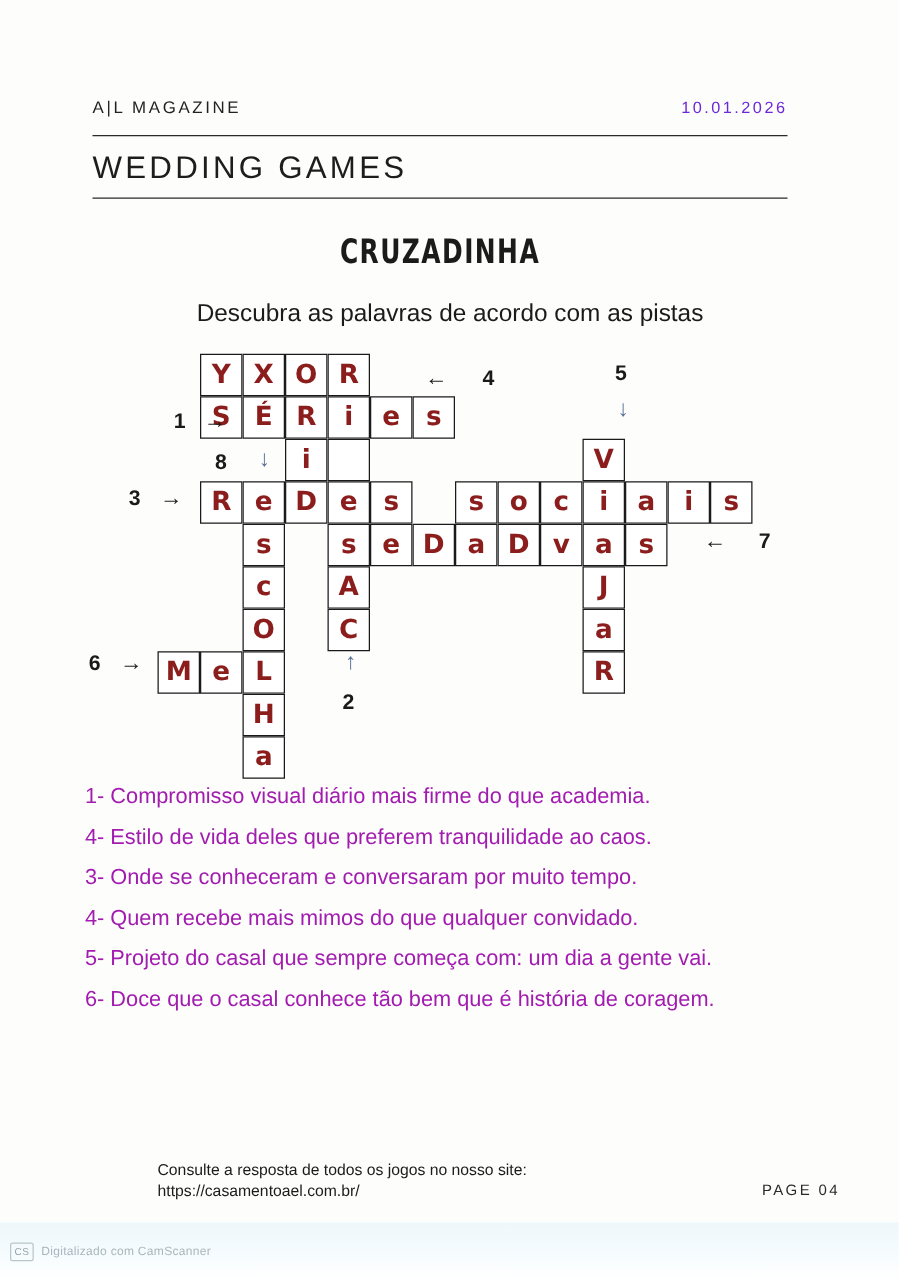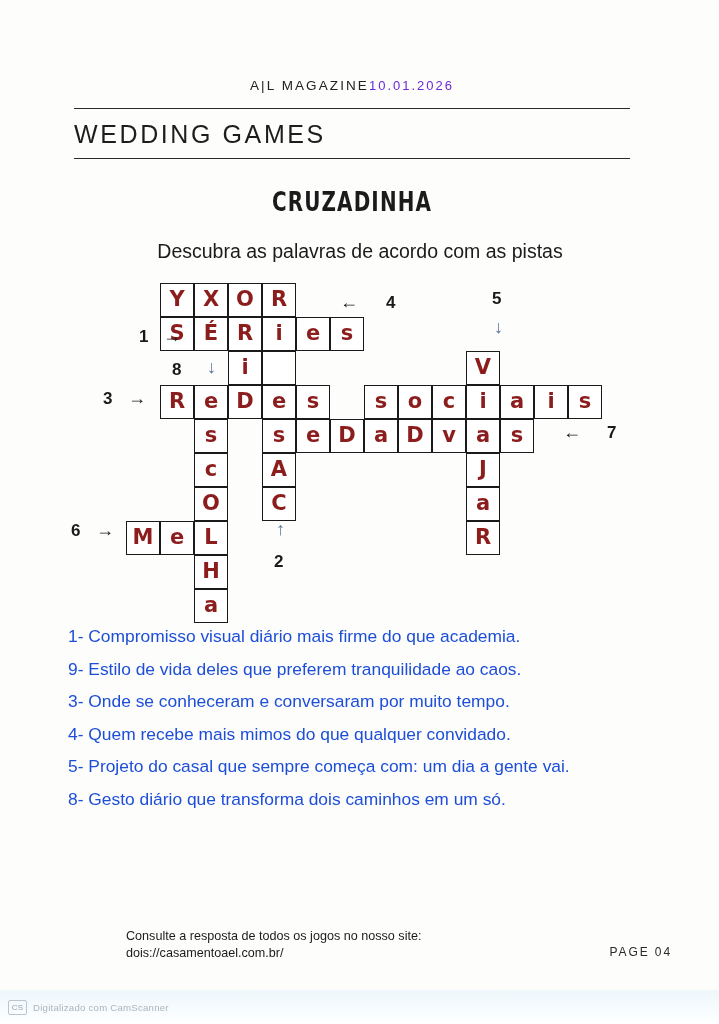--- a/index.html
+++ b/index.html
@@ -22,21 +22,21 @@
     background: #fdfdfc;
   }
 
   
   .masthead {
     position: absolute;
     left: 74px;
     top: 78px;
     width: 556px;
     display: flex;
-    justify-content: center;
+    justify-content: space-between;
     align-items: baseline;
   }
   .brand {
     font-size: 13.5px;
     letter-spacing: 2.1px;
     font-weight: 500;
     color: #222;
   }
   .issue-date {
     font-size: 13px;
@@ -140,21 +140,21 @@
   
   .clues {
     position: absolute;
     left: 68px;
     top: 628px;
     width: 600px;
   }
   .clue {
     font-size: 17.4px;
     font-weight: 500;
-    color: #1d4ed8;
+    color: #a21caf;
     line-height: 1;
     margin-bottom: 15.2px;
     white-space: nowrap;
   }
 
   
   .footer {
     position: absolute;
     left: 86px;
     top: 928px;
@@ -177,21 +177,21 @@
     font-weight: 500;
     padding-bottom: 2px;
   }
 
   
   .scanbar {
     position: absolute;
     left: 0;
     bottom: 0;
     width: 719px;
-    height: 34px;
+    height: 46px;
     background: linear-gradient(180deg, #eef7fb 0%, #f7fcfe 60%, #ffffff 100%);
     display: flex;
     align-items: center;
     padding-left: 8px;
     box-sizing: border-box;
   }
   .cs-logo {
     width: 17px;
     height: 13px;
     border: 1px solid #b9c6cc;
@@ -379,31 +379,31 @@
       <div class="arrow" style="left: 494px; top: 318px; color: rgb(90, 115, 150);">↓</div>
       <div class="arrow" style="left: 207px; top: 358px; color: rgb(90, 115, 150);">↓</div>
       <div class="arrow" style="left: 128px; top: 389px; color: rgb(26, 26, 26);">→</div>
       <div class="arrow" style="left: 563px; top: 423px; color: rgb(26, 26, 26);">←</div>
       <div class="arrow" style="left: 276px; top: 520px; color: rgb(90, 115, 150);">↑</div>
       <div class="arrow" style="left: 96px; top: 521px; color: rgb(26, 26, 26);">→</div>
     </div>
 
   <div class="clues" id="clue-list">
       <div class="clue">1- Compromisso visual diário mais firme do que academia.</div>
-      <div class="clue">9- Estilo de vida deles que preferem tranquilidade ao caos.</div>
+      <div class="clue">4- Estilo de vida deles que preferem tranquilidade ao caos.</div>
       <div class="clue">3- Onde se conheceram e conversaram por muito tempo.</div>
       <div class="clue">4- Quem recebe mais mimos do que qualquer convidado.</div>
       <div class="clue">5- Projeto do casal que sempre começa com: um dia a gente vai.</div>
-      <div class="clue">8- Gesto diário que transforma dois caminhos em um só.</div>
+      <div class="clue">6- Doce que o casal conhece tão bem que é história de coragem.</div>
     </div>
 
   <div class="footer">
     <div class="footer-note">
       <div>Consulte a resposta de todos os jogos no nosso site:</div>
-      <div>dois://casamentoael.com.br/</div>
+      <div>https://casamentoael.com.br/</div>
     </div>
     <div class="page-num">PAGE 04</div>
   </div>
 
   <div class="scanbar">
     <div class="cs-logo">CS</div>
     <div class="cs-text">Digitalizado com CamScanner</div>
   </div>
 
 </div>

